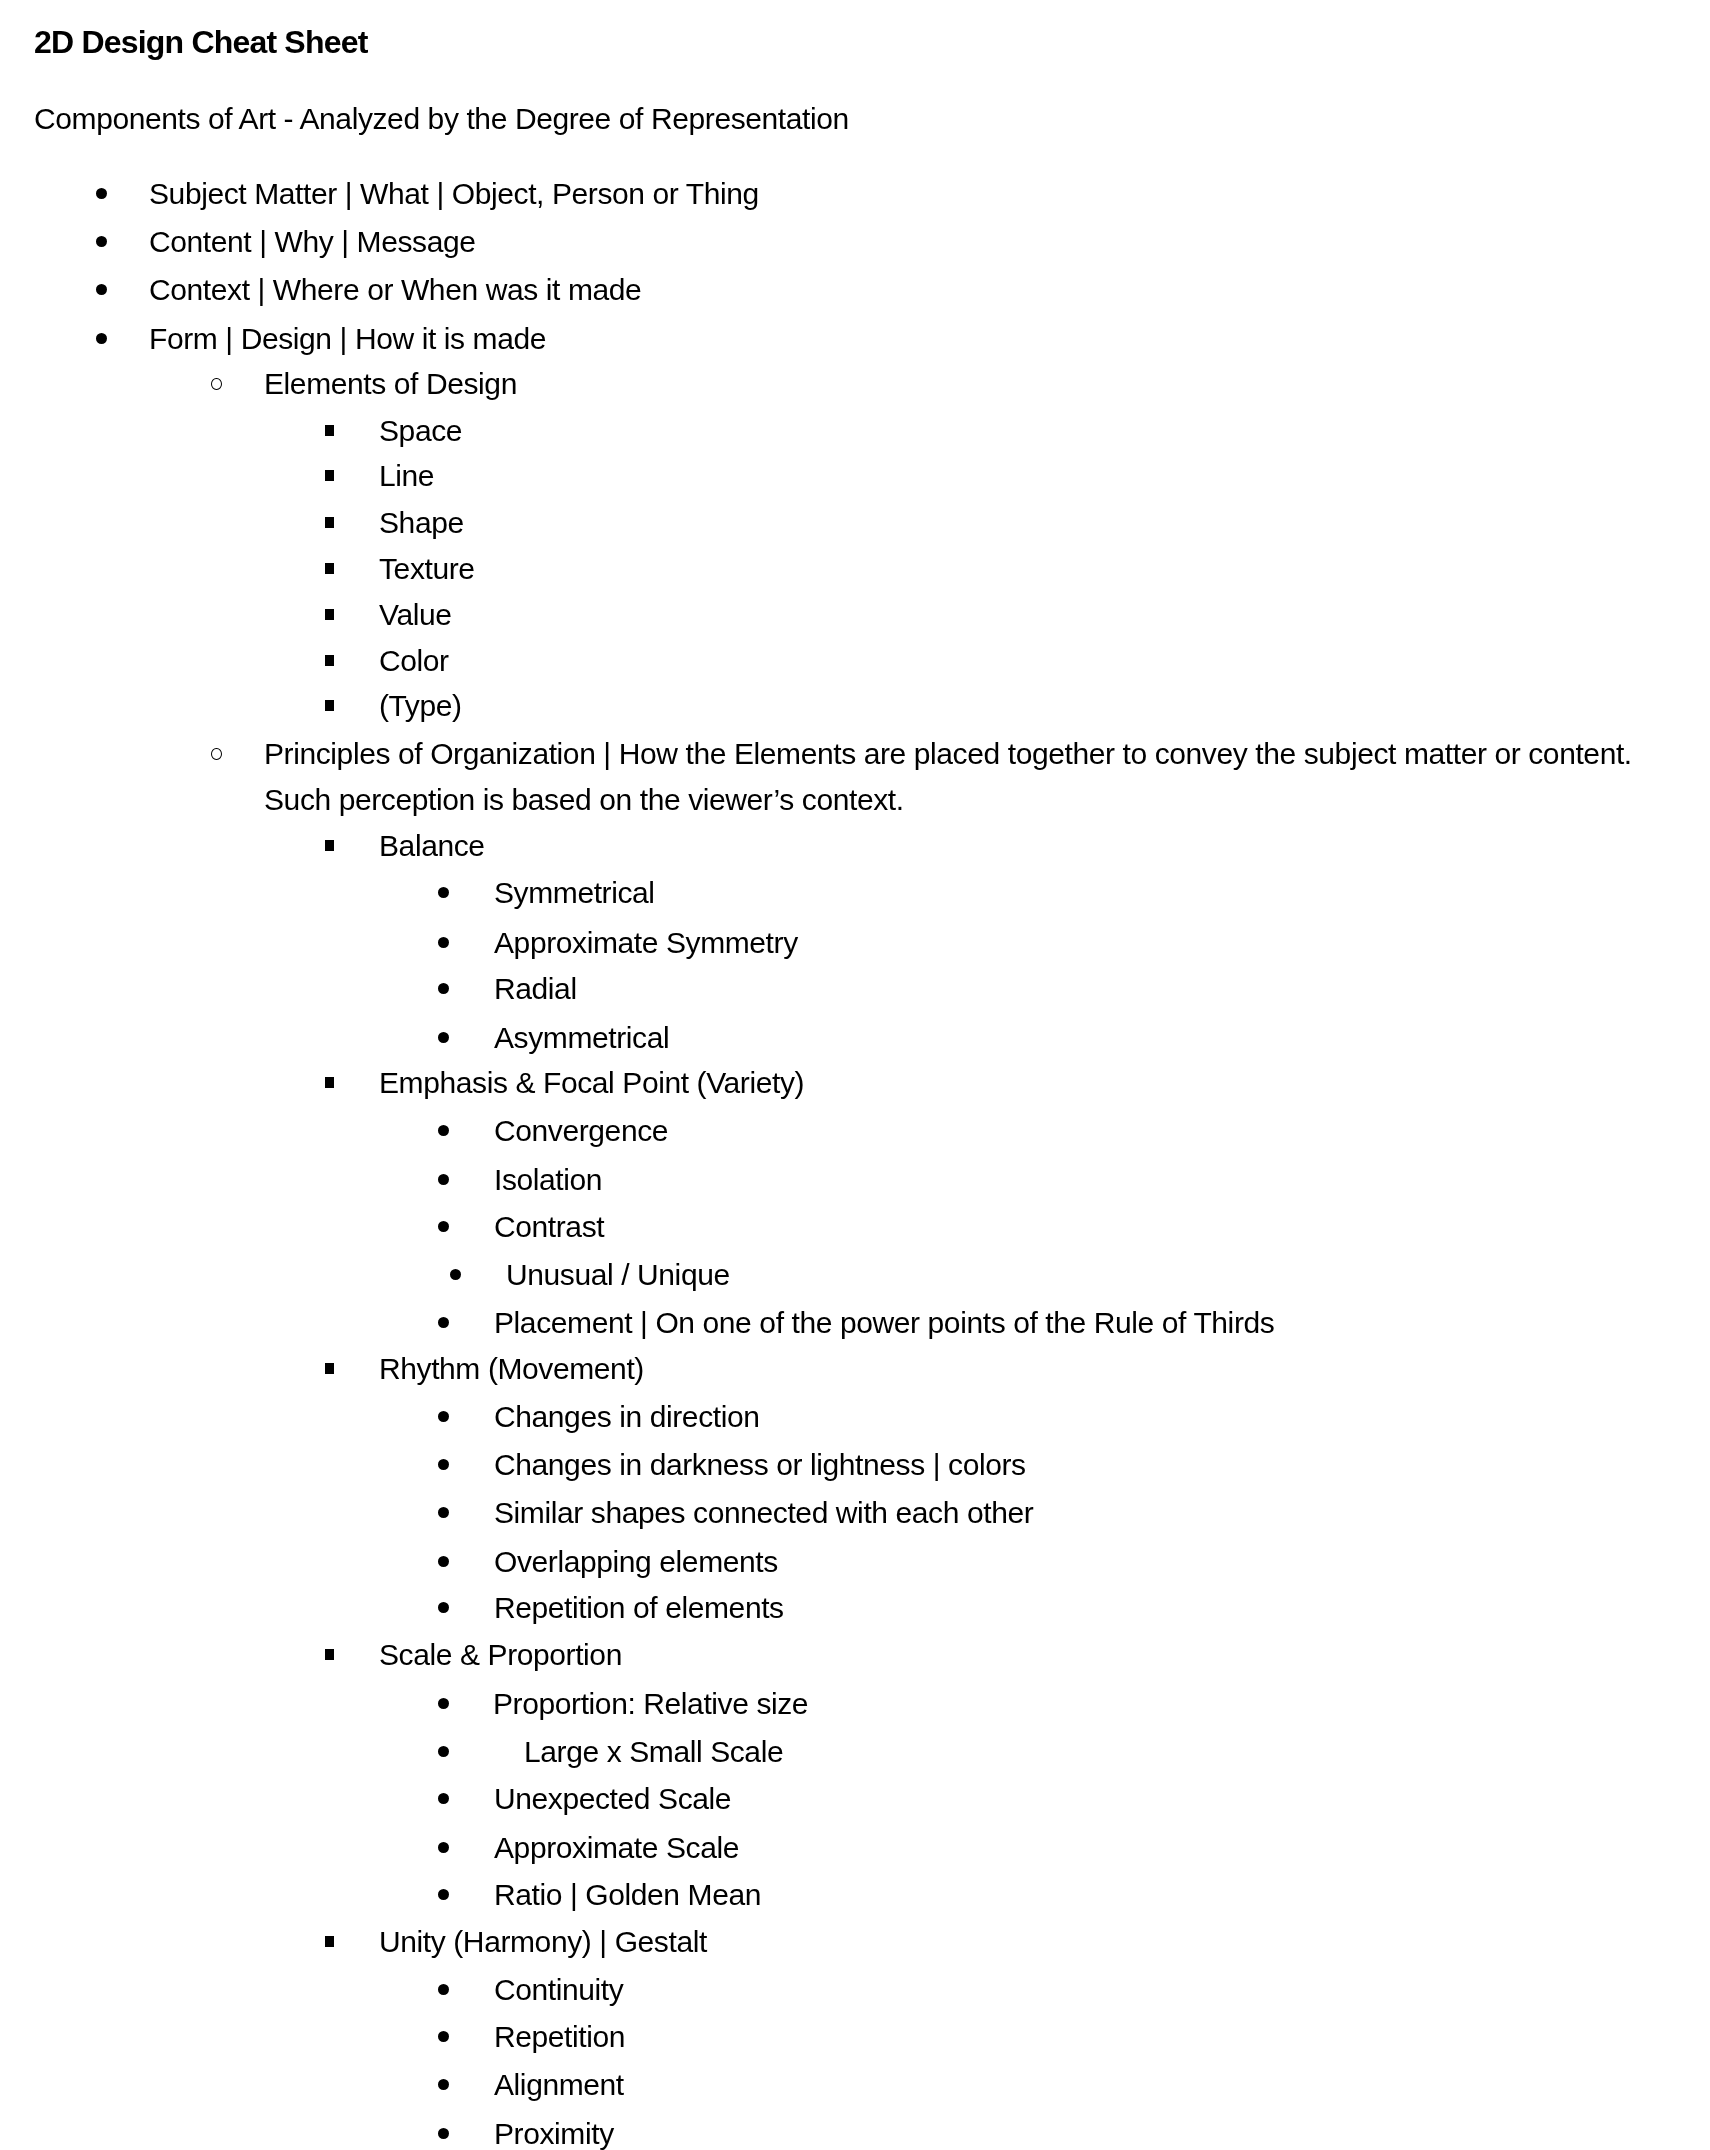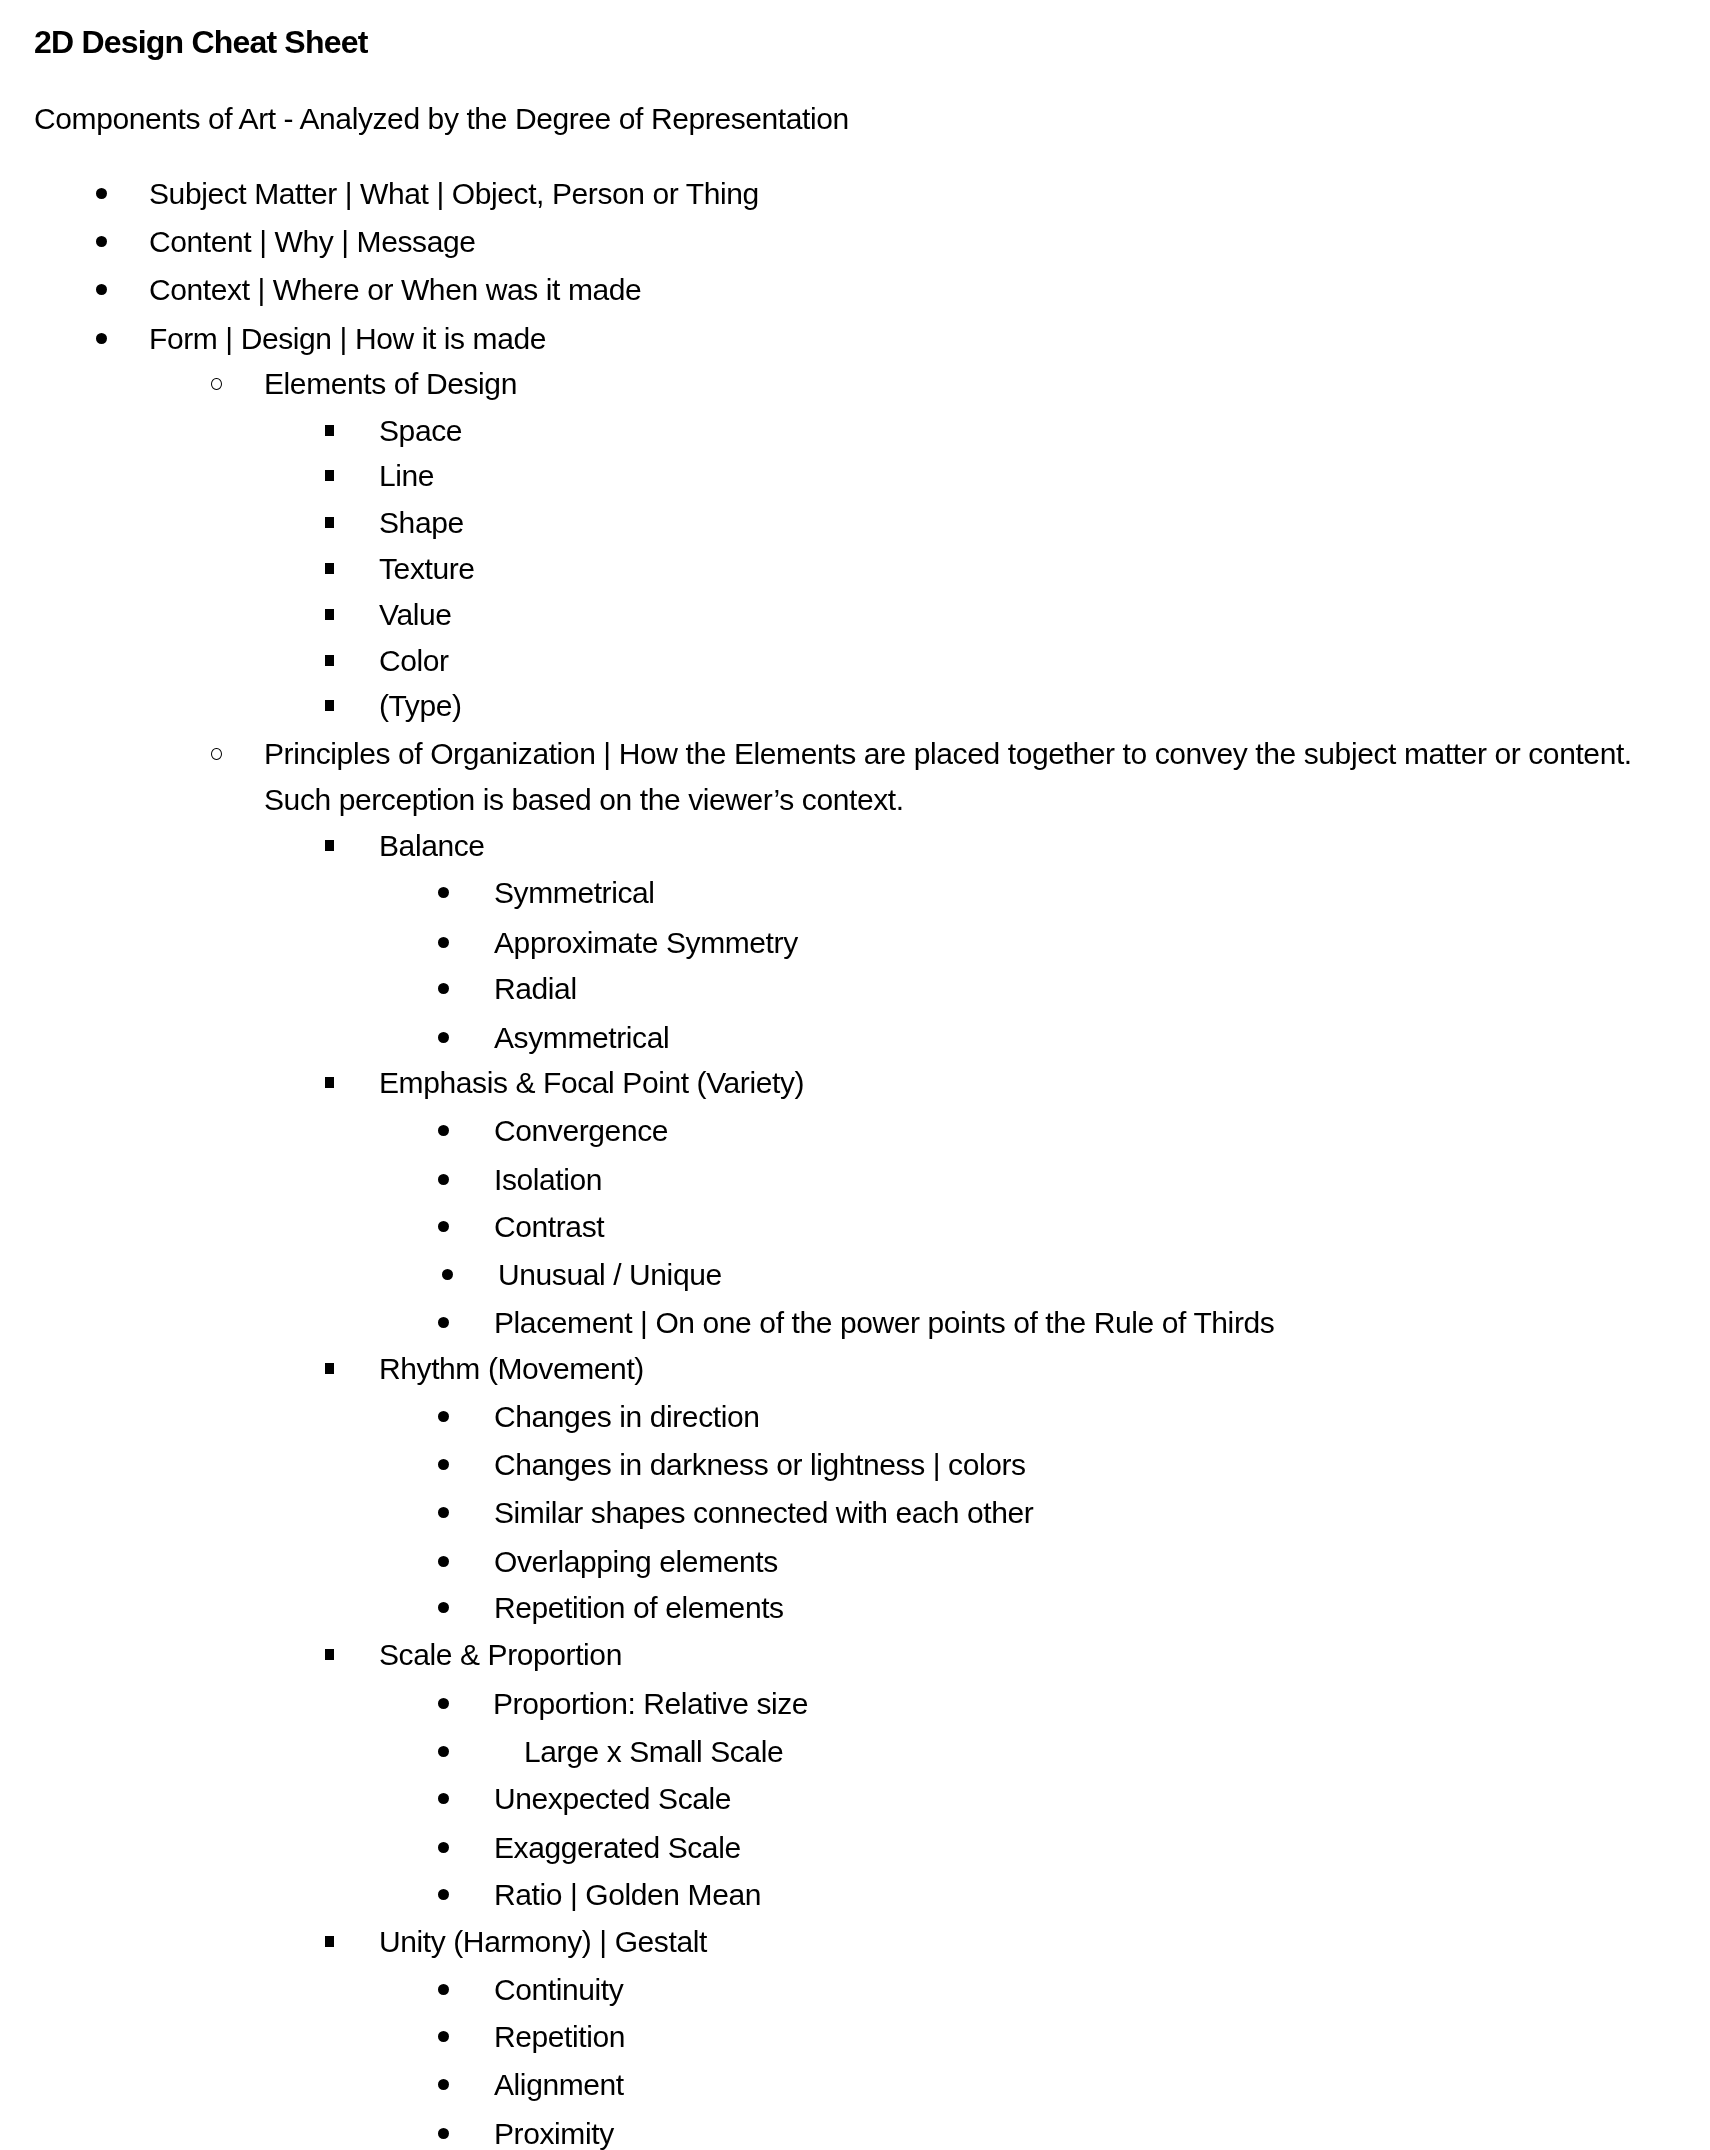--- a/index.html
+++ b/index.html
@@ -146,21 +146,21 @@
         <span class="dot"></span>
       </span>
       <span class="text" style="left: 494px;">Isolation</span>
     </div>
     <div class="row" style="left: 0px; top: 1205px; width: 1710px;">
       <span class="marker" style="left: 432px;">
         <span class="dot"></span>
       </span>
       <span class="text" style="left: 494px;">Contrast</span>
     </div>
-    <div class="row" style="left: 4px; top: 1253px; width: 1581px;">
+    <div class="row" style="left: 12px; top: 1253px; width: 1581px;">
       <span class="marker" style="left: 432px;">
         <span class="dot"></span>
       </span>
       <span class="text" style="left: 494px;">Unusual / Unique</span>
     </div>
     <div class="row" style="left: 0px; top: 1301px; width: 1710px;">
       <span class="marker" style="left: 432px;">
         <span class="dot"></span>
       </span>
       <span class="text" style="left: 494px;">Placement | On one of the power points of the Rule of Thirds</span>
@@ -222,21 +222,21 @@
     <div class="row" style="left: 0px; top: 1777px; width: 1710px;">
       <span class="marker" style="left: 432px;">
         <span class="dot"></span>
       </span>
       <span class="text" style="left: 494px;">Unexpected Scale</span>
     </div>
     <div class="row" style="left: 0px; top: 1826px; width: 1710px;">
       <span class="marker" style="left: 432px;">
         <span class="dot"></span>
       </span>
-      <span class="text" style="left: 494px;">Exaggerated Scale</span>
+      <span class="text" style="left: 494px;">Approximate Scale</span>
     </div>
     <div class="row" style="left: 0px; top: 1873px; width: 1710px;">
       <span class="marker" style="left: 432px;">
         <span class="dot"></span>
       </span>
       <span class="text" style="left: 494px;">Ratio | Golden Mean</span>
     </div>
     <div class="row" style="left: 0px; top: 1920px; width: 1710px;">
       <span class="marker" style="left: 318px;">
         <span class="square"></span>

